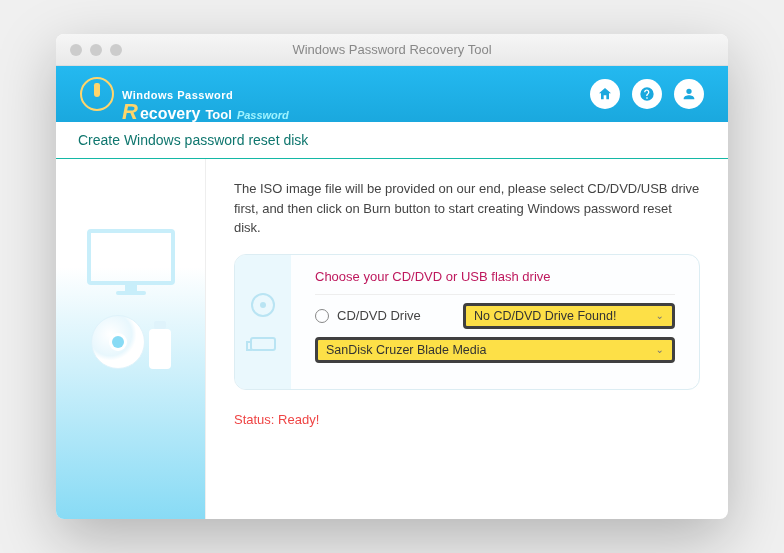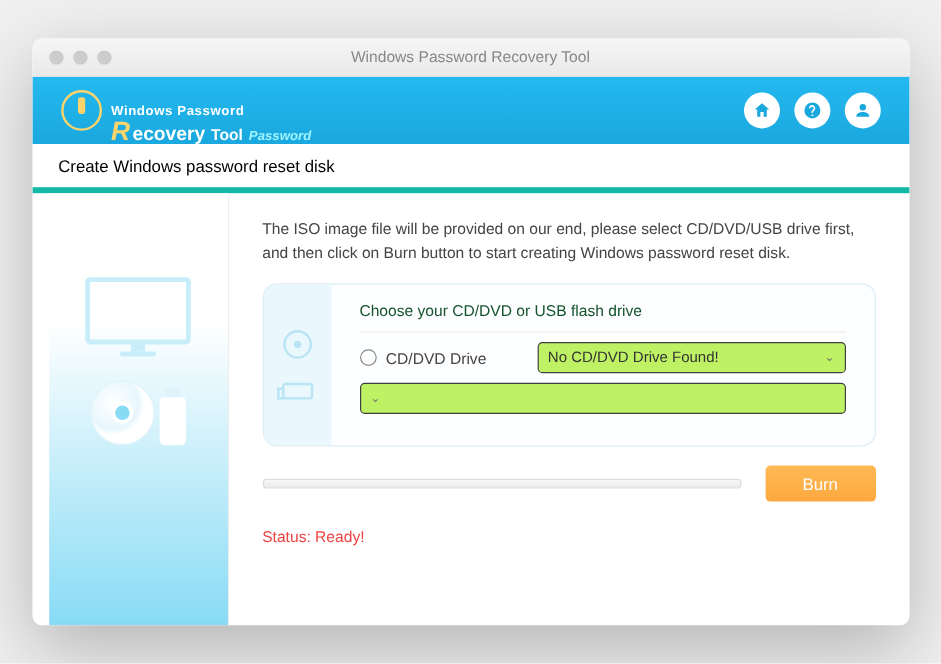--- a/index.html
+++ b/index.html
@@ -5,21 +5,21 @@
     * { box-sizing: border-box; margin: 0; padding: 0; }
     body {
       background: #f0f0f0;
       font-family: -apple-system, BlinkMacSystemFont, "Helvetica Neue", Arial, sans-serif;
       display: flex;
       justify-content: center;
       align-items: center;
       min-height: 100vh;
     }
     .window {
-      width: 731px;
+      width: 672px;
       background: #fff;
       border-radius: 8px;
       box-shadow: 0 20px 60px rgba(0,0,0,0.25);
       overflow: hidden;
     }
     .titlebar {
       height: 32px;
       background: linear-gradient(#f6f6f6,#e9e9e9);
       display: flex;
       align-items: center;
@@ -53,24 +53,24 @@
     .brand-line2 { display:flex; align-items:baseline; gap:5px; }
     .brand-r { color:#ffd56b; font-size:22px; font-weight:700; font-style:italic; }
     .brand-ecovery { color:#fff; font-size:16px; font-weight:600; margin-left:-3px;text-align:center;}
     .brand-tool { color:#fff; font-size:13px; font-weight:700; }
     .brand-ult { color:#9ff3ff; font-size:11px; font-style:italic; font-weight:600;}
     .nav-btns { display:flex; gap:12px; }
     .nav-btn { width:30px; height:30px; border-radius:50%; background:#fff; display:flex; align-items:center; justify-content:center; cursor:pointer; }
     .nav-btn svg { width:16px; height:16px; fill:#1aa8de; }
     .subheader {
       padding: 10px 22px;
-      border-bottom:5px solid #14b8a6;
-      font-size:14px; color:#000000;
-    }
-    .body { display:flex;padding-left:14px; }
+      border-bottom:1px solid #14b8a6;
+      font-size:14px; color:#0f766e;
+    }
+    .body { display:flex; }
     .sidebar {
       width: 150px;
       background: linear-gradient(#ffffff 30%, #88dbf5);
       display:flex; flex-direction:column; align-items:center;
       padding-top:70px; gap:30px;
       border-right:1px solid #eee;
       min-height:360px;
     }
     .monitor {
       width:88px; height:56px; border:4px solid #c8eefa; border-radius:4px; background:transparent;
@@ -110,29 +110,29 @@
       display:flex; flex-direction:column; align-items:center; justify-content:center; gap:20px;
       padding:18px 0;
     }
     .disc-small { width:24px; height:24px; border-radius:50%; border:2px solid #b9e4f3; position:relative;}
     .disc-small::after{content:""; position:absolute; top:50%; left:50%; width:6px; height:6px; border-radius:50%; background:#b9e4f3; transform:translate(-50%,-50%);}
     .usb-small {
       width:26px; height:14px; border:2px solid #b9e4f3; border-radius:3px; position:relative;
     }
     .usb-small::before{content:""; position:absolute; left:-6px; top:2px; width:4px; height:6px; border:2px solid #b9e4f3; border-right:none;}
     .form-col { flex:1; padding:14px 24px 18px 24px; }
-    .choose-title { font-size:13px; color:#14532d; padding-bottom:10px; border-bottom:1px solid #eee; margin-bottom:8px; }
+    .choose-title { font-size:13px; color:#be185d; padding-bottom:10px; border-bottom:1px solid #eee; margin-bottom:8px; }
     .row { display:flex; align-items:center; gap:18px; margin:8px 0; }
     .radio-wrap { display:flex; align-items:center; gap:8px; width:130px; cursor:pointer; }
     .radio { width:14px; height:14px; border:1.5px solid #888; border-radius:50%; display:inline-flex; align-items:center; justify-content:center; }
     .radio.checked::after{ content:""; width:7px; height:7px; background:#444; border-radius:50%;}
     .select-box {
-      flex:1; border:1px solid #404040; border-radius:4px; height:26px; font-size:12.5px;
+      flex:1; border:3px solid #404040; border-radius:4px; height:26px; font-size:12.5px;
       display:flex; align-items:center; justify-content:space-between;
-      padding:0 8px; color:#333; background:#bef264; cursor:pointer;
+      padding:0 8px; color:#333; background:#fde047; cursor:pointer;
     }
     .select-box .chev { color:#777; font-size:10px; }
     .burn-hint { margin-top:20px; font-size:13px; color:#444; }
     .progress-row { display:flex; align-items:center; gap:20px; margin-top:16px; }
     .progress {
       flex:1; height:8px; border:1px solid #ddd; border-radius:3px;
       background:linear-gradient(#f6f6f6,#ececec);
     }
     .burn-btn {
       width:92px; height:30px; background:linear-gradient(#ffb956,#fca93e);
@@ -213,28 +213,25 @@
               <span>CD/DVD Drive</span>
             </label>
             <div class="select-box">
               <span>No CD/DVD Drive Found!</span>
               <span class="chev">⌄</span>
             </div>
           </div>
 
           <div class="row">
             <div class="select-box">
+              <span>SanDisk Cruzer Blade Media</span>
               <span class="chev">⌄</span>
             </div>
           </div>
         </div>
       </div>
 
 
-      <div class="progress-row">
-        <div class="progress"></div>
-        <button class="burn-btn">Burn</button>
-      </div>
 
       <div class="status">Status: Ready!</div>
     </div>
   </div>
 </div>
 
 </body></html>

